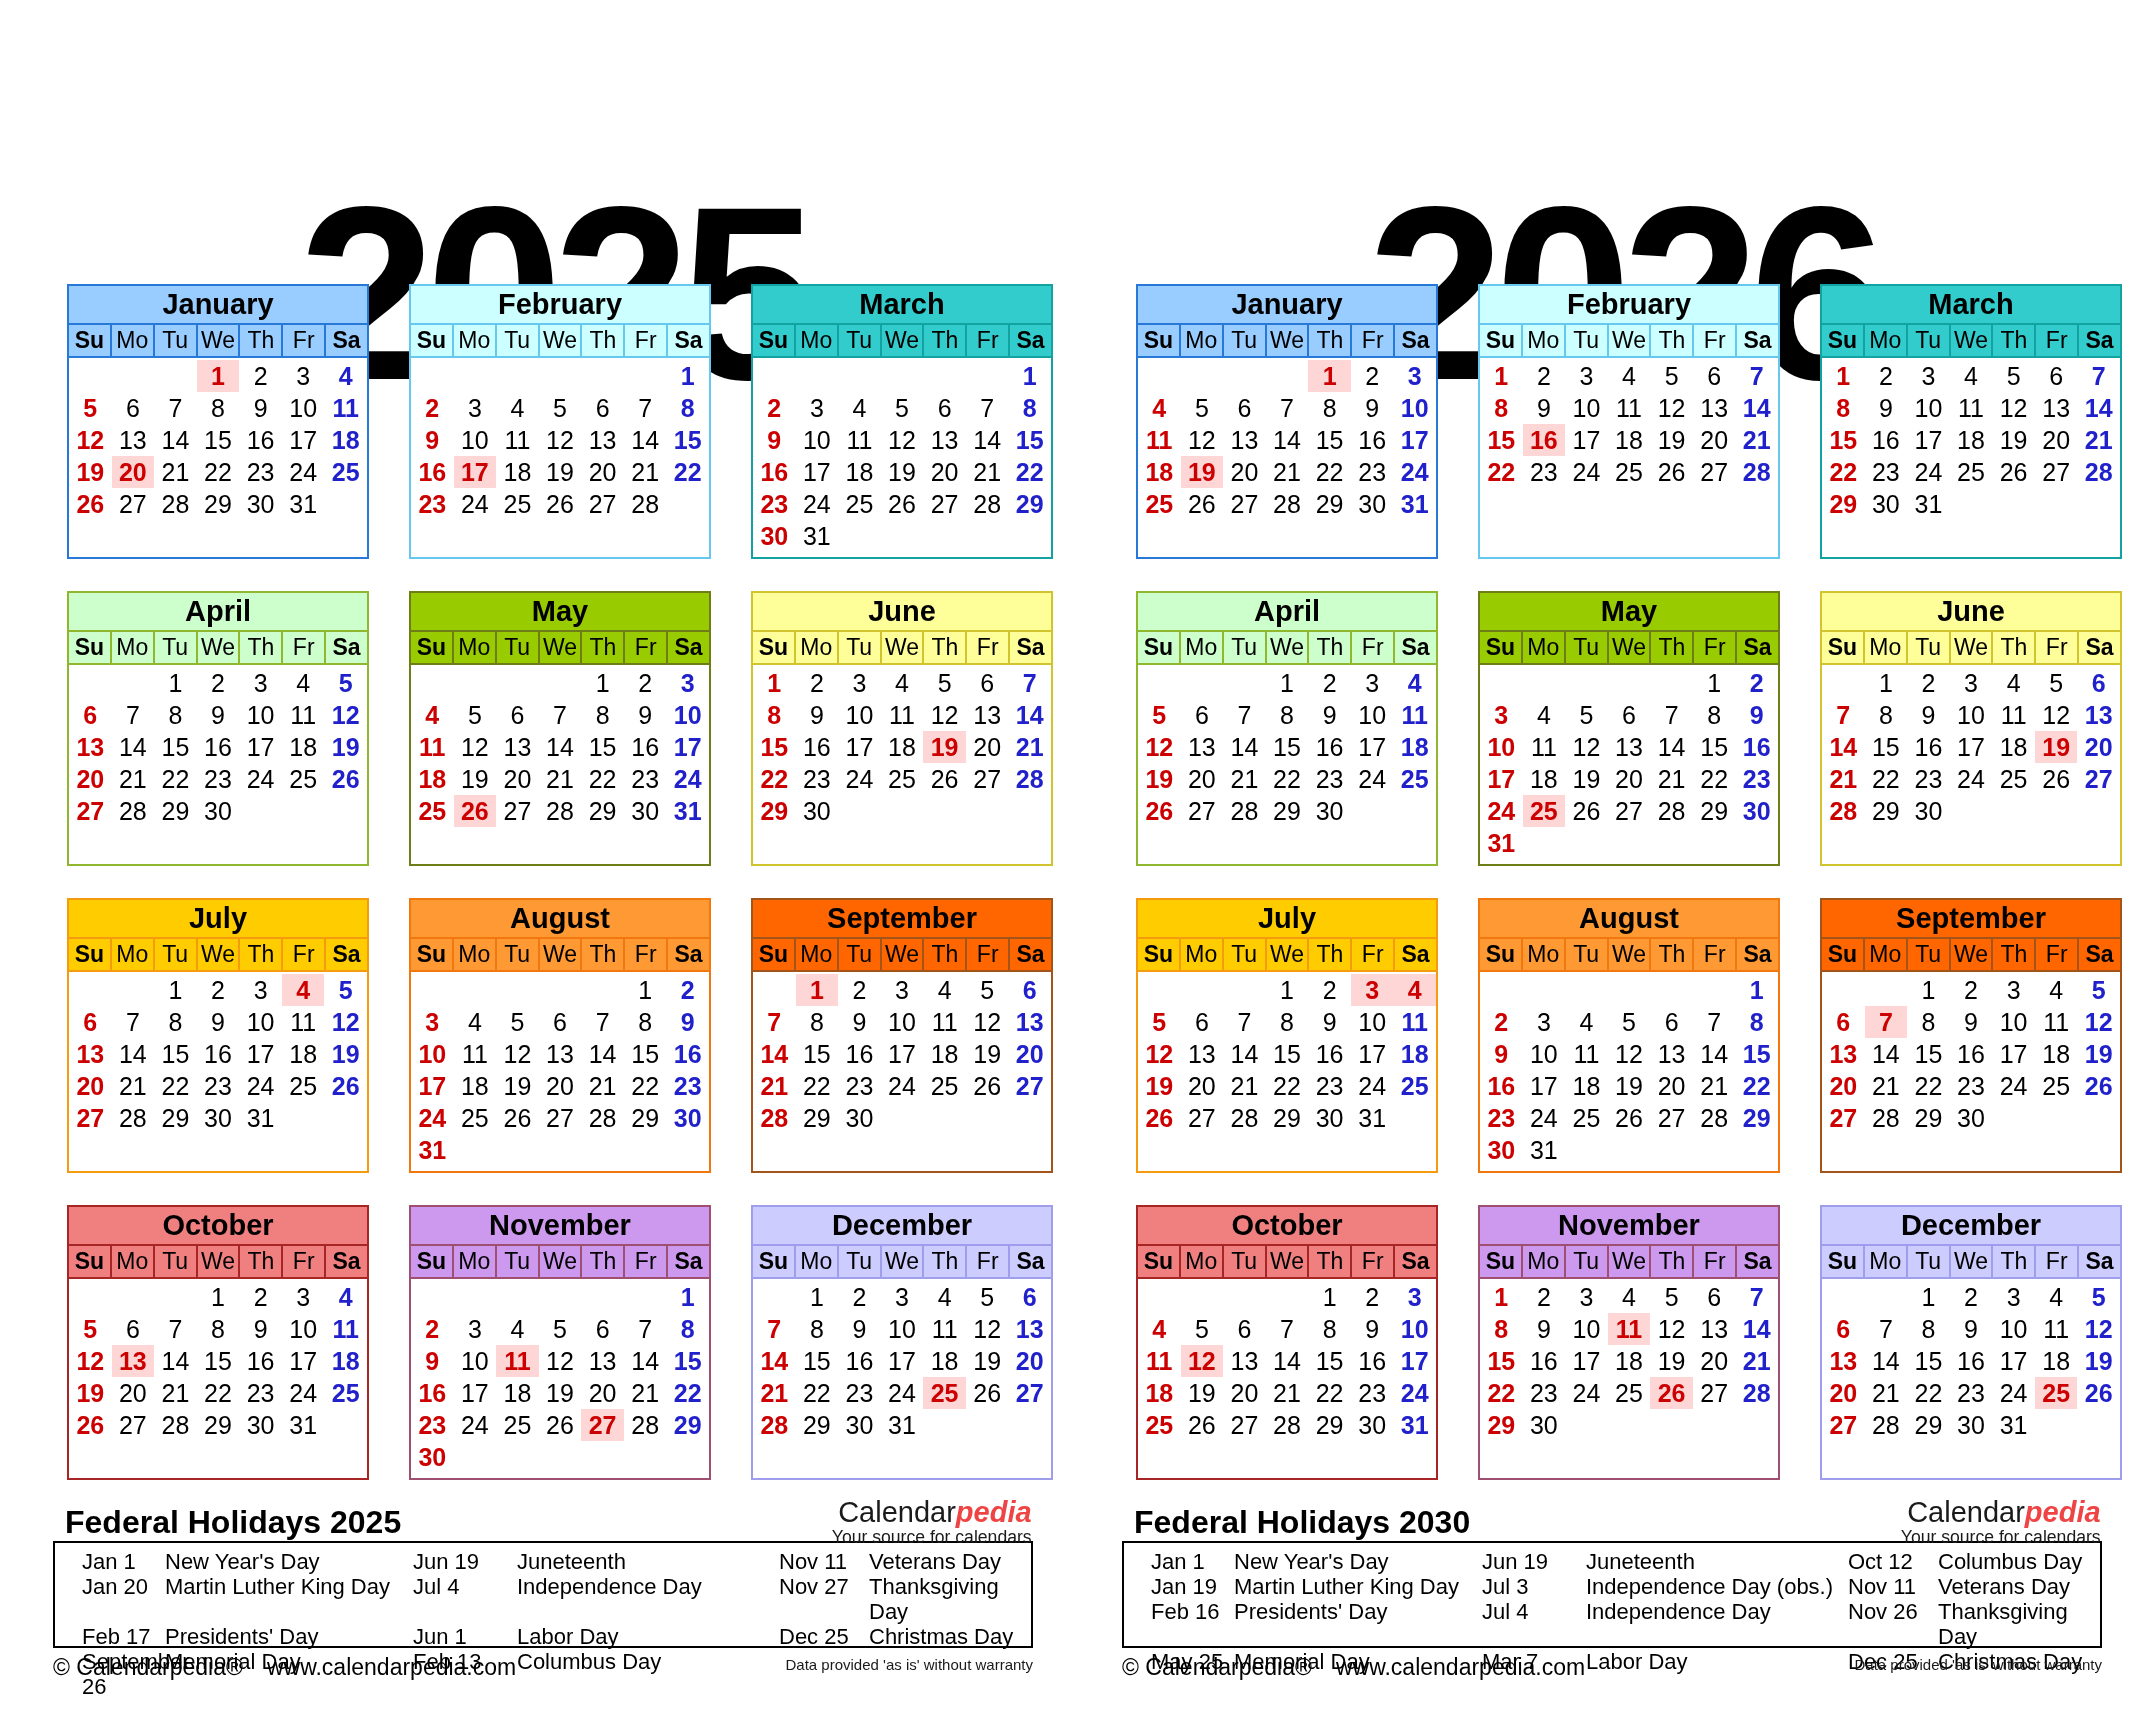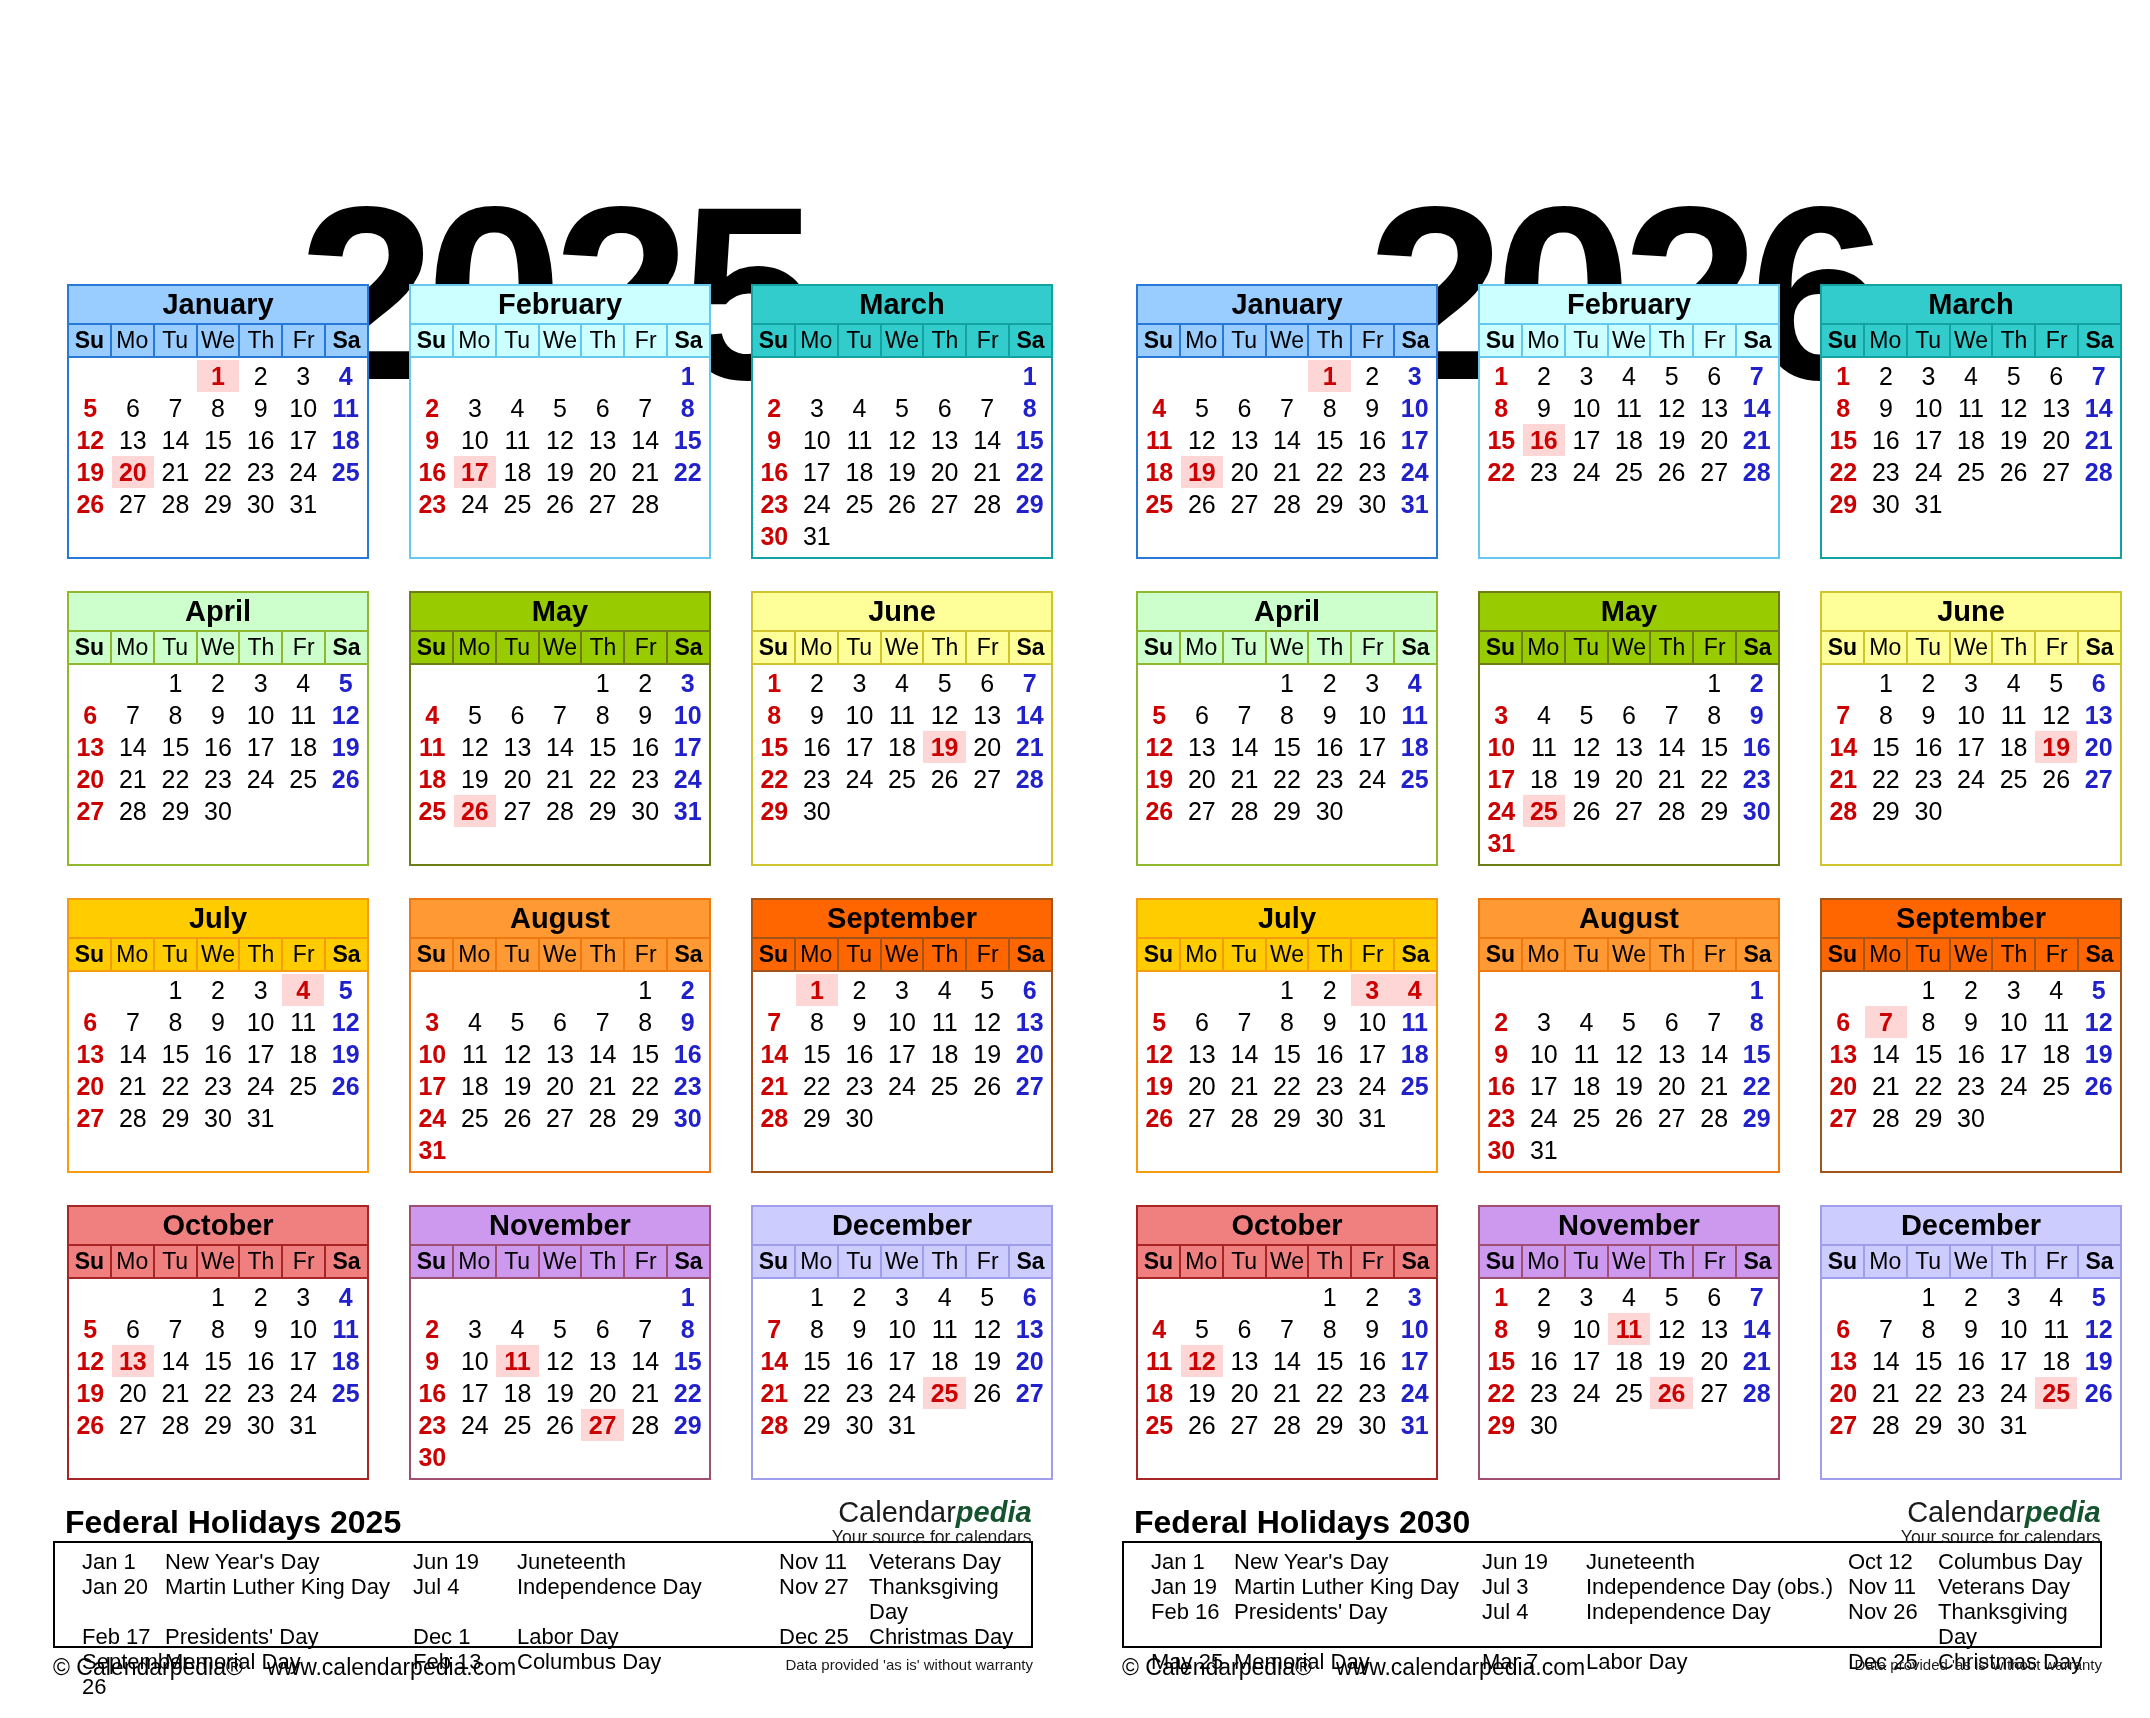--- a/index.html
+++ b/index.html
@@ -23,21 +23,21 @@
   .week{display:flex;height:32px;}
   .day{flex:1;display:flex;align-items:center;justify-content:center;font-size:25px;}
   .day.sun{color:var(--sun);font-weight:bold;}
   .day.sat{color:var(--sat);font-weight:bold;}
   .day.hol{background:var(--holbg);color:var(--holtx);font-weight:bold;}
   .hol-area{position:absolute;top:1500px;left:0;width:980px;}
   .hol-head{position:relative;height:41px;}
   .hol-title{position:absolute;left:12px;bottom:0;font-size:32px;font-weight:bold;}
   .logo{position:absolute;right:1.4px;top:-2.8px;text-align:right;line-height:1.05;}
   .logo-line1{font-size:29px;color:#1a1a1a;}
-  .logo-red{color:#14532d;font-weight:bold;font-style:italic;}
+  .logo-red{color:#ef4444;font-weight:bold;font-style:italic;}
   .logo-tag{font-size:17.6px;color:#1a1a1a;}
   .hol-box{border:2.8px solid #000;box-sizing:border-box;height:107px;
       display:grid;grid-template-columns:83px 248px 104px 262px 90px auto;
       align-content:start;padding:5.6px 0 0 27px;font-size:22px;line-height:25px;}
   .hol-footer{display:flex;justify-content:space-between;align-items:flex-start;margin-top:6.3px;}
   .copyright{font-size:23px;}
   .copyright .url{margin-left:24px;}
   .disclaimer{font-size:15px;color:#1a1a1a;margin-top:1.4px;}
 </style>
 </head>
@@ -891,21 +891,21 @@
           <div>Nov 11</div>
           <div>Veterans Day</div>
           <div>Jan 20</div>
           <div>Martin Luther King Day</div>
           <div>Jul 4</div>
           <div>Independence Day</div>
           <div>Nov 27</div>
           <div>Thanksgiving Day</div>
           <div>Feb 17</div>
           <div>Presidents' Day</div>
-          <div>Dec 1</div>
+          <div>Jun 1</div>
           <div>Labor Day</div>
           <div>Dec 25</div>
           <div>Christmas Day</div>
           <div>September 26</div>
           <div>Memorial Day</div>
           <div>Feb 13</div>
           <div>Columbus Day</div>
           <div></div>
           <div></div>
         </div>

